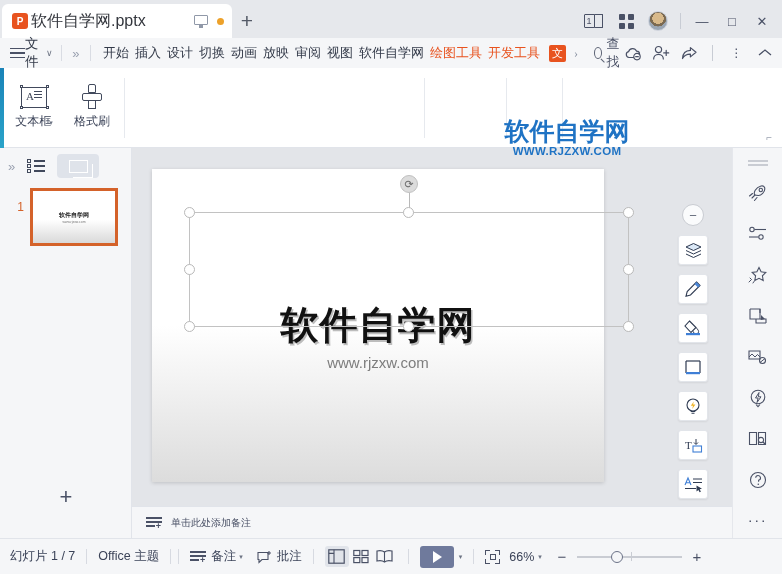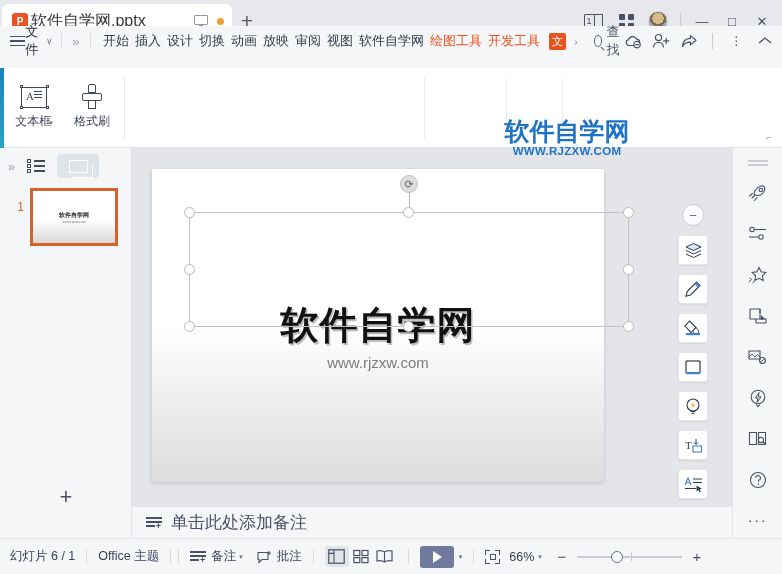--- a/index.html
+++ b/index.html
@@ -63,21 +63,21 @@
     width:20px; height:20px; border-radius:50%;
     background:radial-gradient(circle at 50% 35%, #d8b98a 0 38%, #7b6a52 39% 55%, #9aa6b4 56% 100%);
     border:1px solid #cfd4dd;
   }
   .vsep{ width:1px; height:16px; background:#c8ccd4; margin:0 5px; }
   .winbtn{ width:28px; height:30px; display:flex; align-items:center; justify-content:center;
            color:#4a5166; font-size:13px; }
 
   
   .menubar{
-    position:absolute; left:0; top:26px; width:782px; height:30px;
+    position:absolute; left:0; top:38px; width:782px; height:30px;
     background:#f5f6f8; display:flex; align-items:center; padding-left:10px;
   }
   .hamb{ width:15px; height:11px; position:relative; margin-right:6px; }
   .hamb i{ position:absolute; left:0; width:15px; height:1.6px; background:#4a5166; }
   .hamb i:nth-child(1){top:0}.hamb i:nth-child(2){top:4.6px}.hamb i:nth-child(3){top:9.2px}
   .file-txt{ font-size:13.5px; color:#333a49; }
   .caret{ font-size:9px; color:#6d7484; margin-left:5px; }
   .menubar .vdiv{ width:1px; height:16px; background:#d9dce3; margin:0 8px; }
   .chev-dbl{ color:#9aa1b0; font-size:13px; padding:0 3px; }
   .mtabs{ display:flex; align-items:center; gap:6px; margin-left:4px; font-size:13px; color:#333a49; }
@@ -218,21 +218,21 @@
   
   .notesbar{
     position:absolute; left:132px; top:506px; width:600px; height:32px;
     background:#f5f6f8; border-top:1px solid #e1e4ea;
     display:flex; align-items:center; padding-left:14px; gap:9px;
   }
   .note-ico{ width:16px; height:13px; position:relative; }
   .note-ico i{ position:absolute; left:0; height:1.5px; background:#4a5166; }
   .note-ico i.a{top:1px;width:16px}.note-ico i.b{top:5px;width:16px}.note-ico i.c{top:9px;width:9px}
   .note-ico b{ position:absolute; right:1px; bottom:-1px; font-size:9px; color:#4a5166; line-height:8px; }
-  .notes-txt{ font-size:17px; color:#4a5166; }
+  .notes-txt{ font-size:10px; color:#4a5166; }
 
   
   .rightbar{
     position:absolute; right:0; top:148px; width:50px; height:390px;
     background:#f5f6f8; border-left:1px solid #e5e7ec;
     display:flex; flex-direction:column; align-items:center; padding-top:6px;
   }
   .rb-grip{ width:20px; height:1.5px; background:#c9ccd3; margin:6px 0 14px; box-shadow:0 4px 0 #c9ccd3; }
   .rb{ width:34px; height:34px; display:flex; align-items:center; justify-content:center;
        color:#4a5166; margin-bottom:7px; }
@@ -802,21 +802,21 @@
       <svg width="20" height="20" viewBox="0 0 20 20">
         <circle cx="10" cy="10" r="7.5" fill="none" stroke="#4a5166" stroke-width="1.1"></circle>
         <path d="M7.7 7.8a2.4 2.4 0 1 1 2.9 2.5v1.5" fill="none" stroke="#4a5166" stroke-width="1.1"></path>
         <circle cx="10.3" cy="14.3" r=".8" fill="#4a5166"></circle>
       </svg>
     </div>
     <span class="rb-dots">···</span>
   </div>
 
   <div class="statusbar">
-    <span>幻灯片 6 / 1</span>
+    <span>幻灯片 1 / 7</span>
     <span class="sep"></span>
     <span>Office 主题</span>
     <span class="sep"></span>
     <span class="sep" style="margin-left:-4px;"></span>
 
     <span class="sb-item">
       <span class="note-ico">
           <i class="a"></i>
           <i class="b"></i>
           <i class="c"></i>

